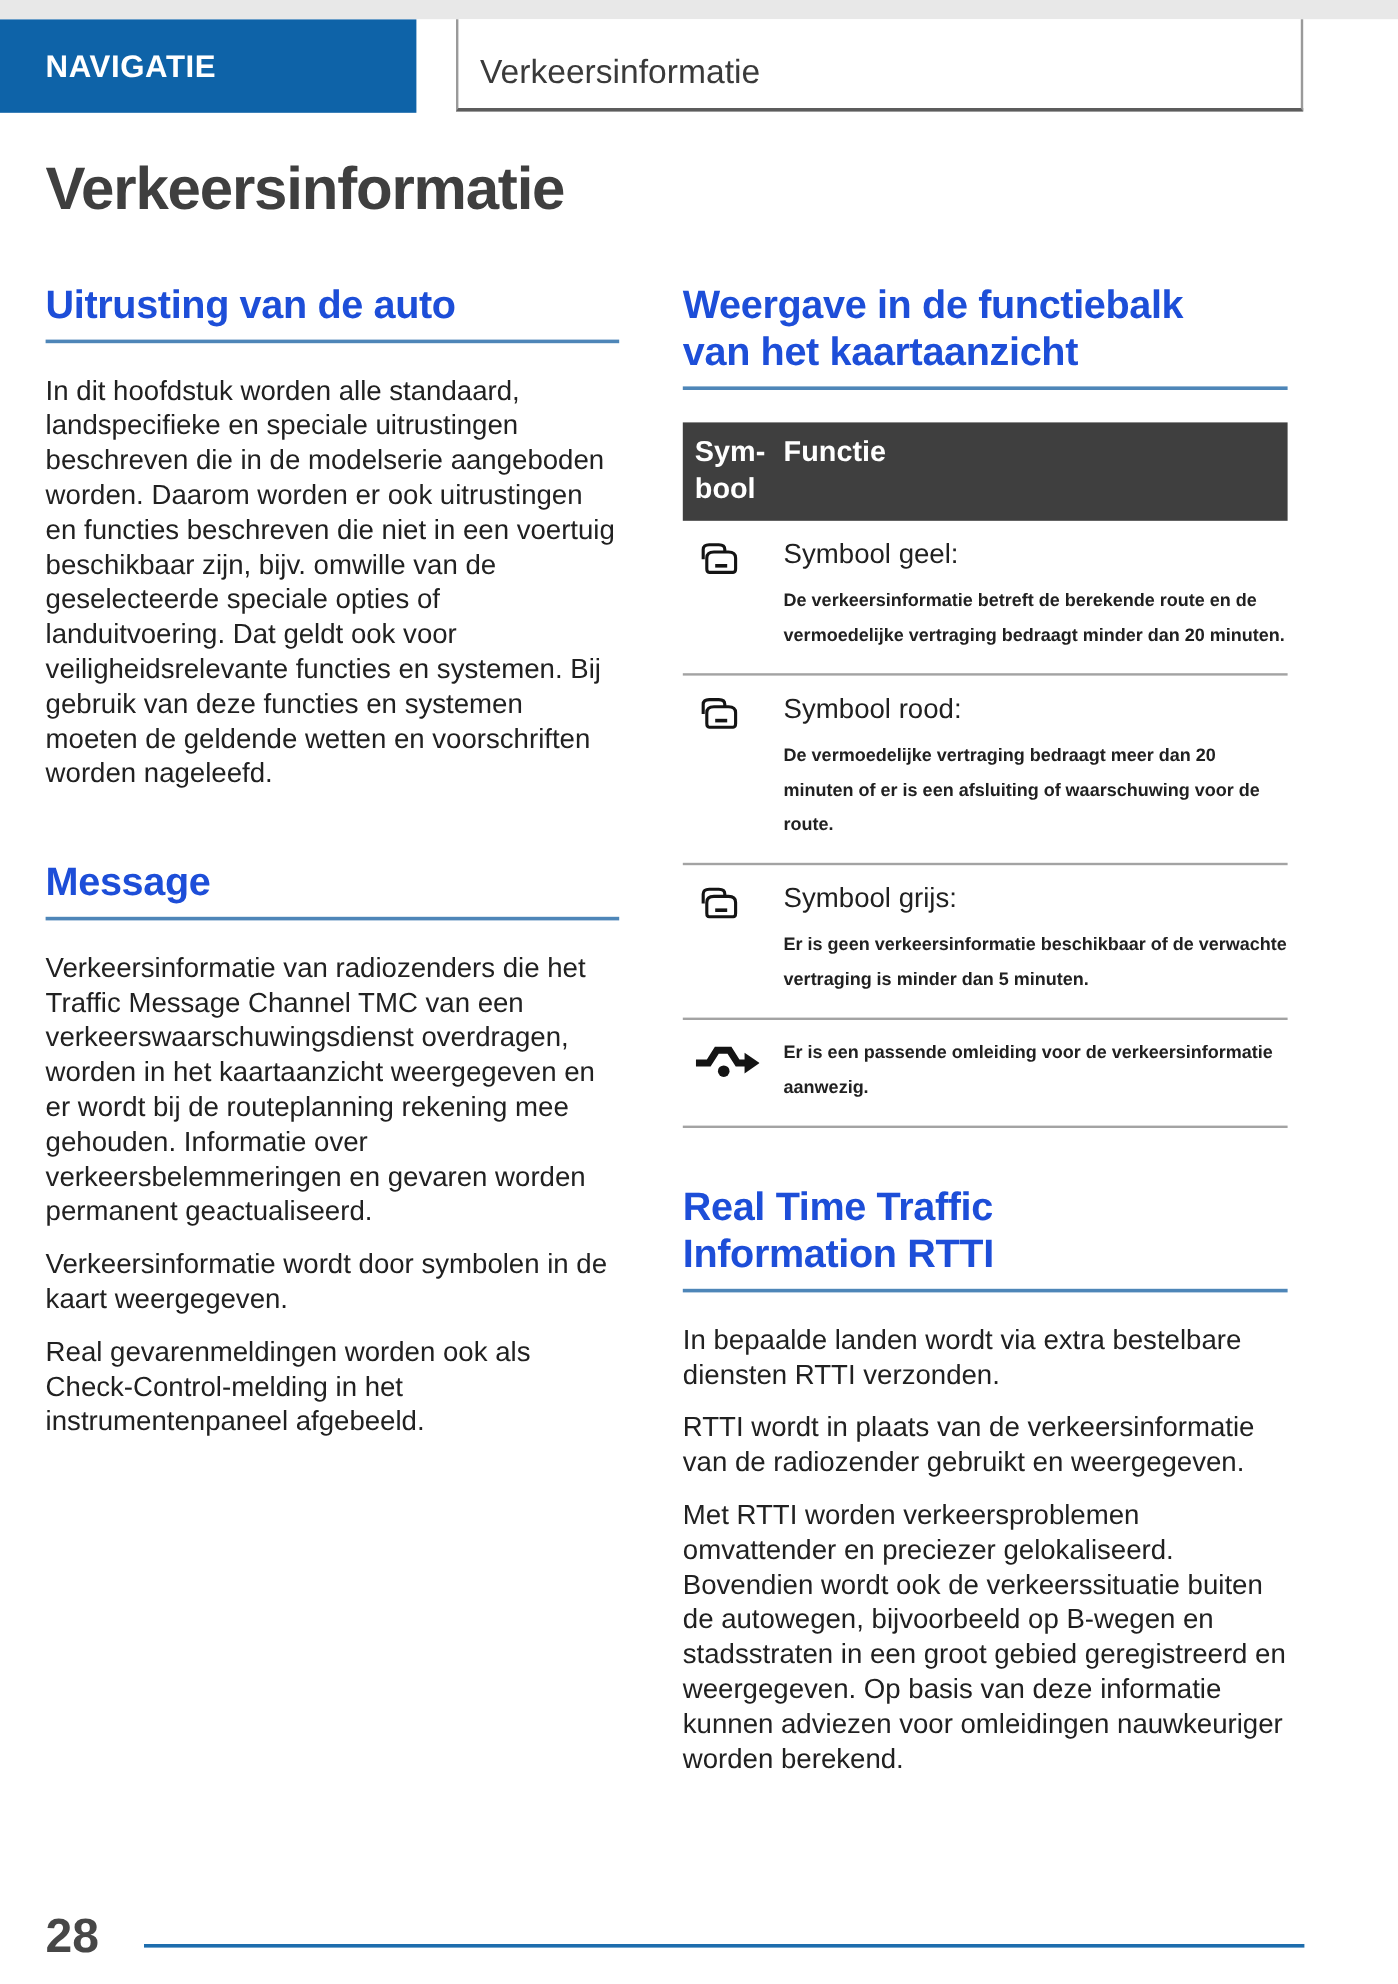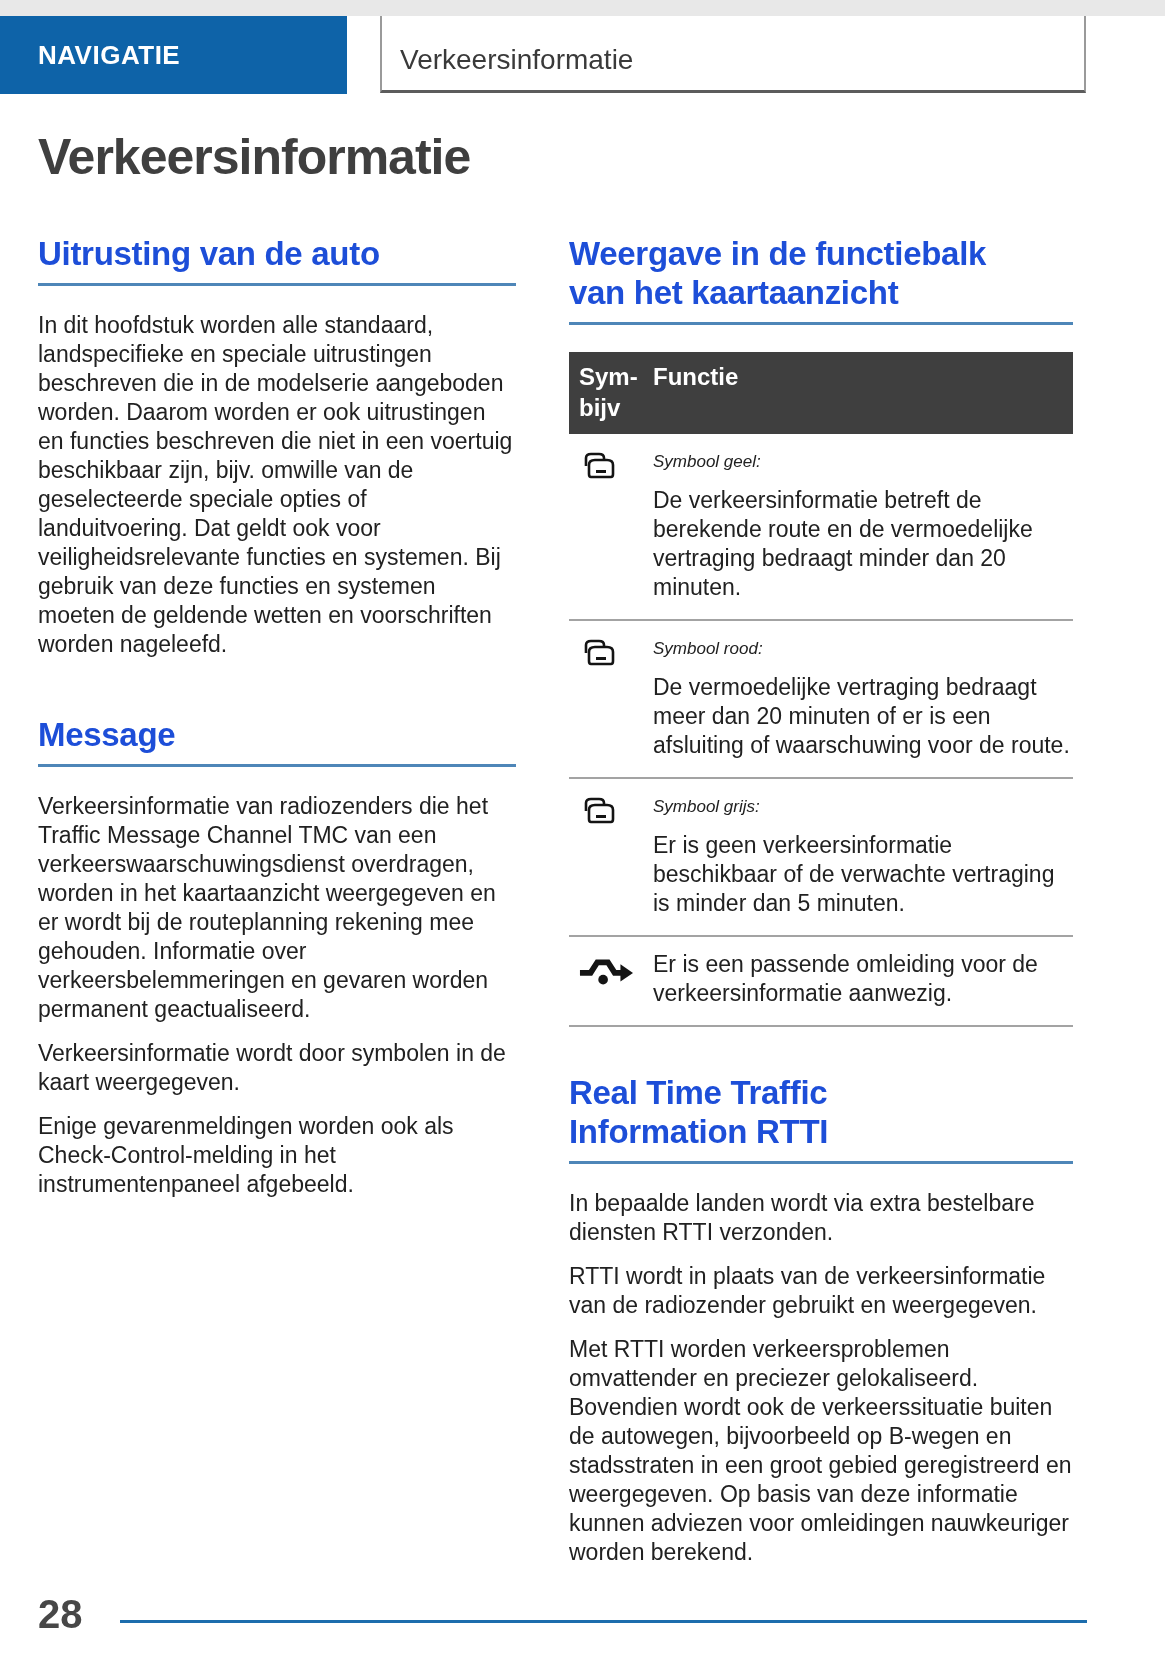--- a/index.html
+++ b/index.html
@@ -60,22 +60,22 @@
   }
   .t-head .th {
     font-weight:bold; font-size:24px; line-height:31px; white-space:pre-line;
   }
   .t-row {
     display:grid; grid-template-columns:74px 1fr;
     padding:13px 0 17px 10px;
     border-bottom:2px solid #a3a3a3;
   }
   .t-row .cell-icon { padding-top:3px; }
-  .t-row .t-title { font-size:17px; line-height:29px;font-style:italic; }
-  .t-row .t-desc  { font-size:23px; line-height:29px; margin-top:10px; }
+  .t-row .t-title { font-size:23px; line-height:29px; }
+  .t-row .t-desc  { font-size:15px; line-height:29px; margin-top:10px;font-weight:bold; }
   .t-row .t-desc:first-child { margin-top:0; }
 
   .icon-svg { display:block; }
 
   
   .page-num {
     position:absolute; left:38px; top:1576px;
     font-size:40px; font-weight:bold; color:#474747;
   }
   .footer-rule {
@@ -101,35 +101,35 @@
 
     <div class="section">
       <div class="h2">Uitrusting van de auto</div>
       <p class="body-p">In dit hoofdstuk worden alle standaard, landspecifieke en speciale uitrustingen beschreven die in de modelserie aangeboden worden. Daarom worden er ook uitrustingen en functies beschreven die niet in een voertuig beschikbaar zijn, bijv. omwille van de geselecteerde speciale opties of landuitvoering. Dat geldt ook voor veiligheidsrelevante functies en systemen. Bij gebruik van deze functies en systemen moeten de geldende wetten en voorschriften worden nageleefd.</p>
     </div>
 
     <div class="section">
       <div class="h2">Message</div>
       <p class="body-p">Verkeersinformatie van radiozenders die het Traffic Message Channel TMC van een verkeerswaarschuwingsdienst overdragen, worden in het kaartaanzicht weergegeven en er wordt bij de routeplanning rekening mee gehouden. Informatie over verkeersbelemmeringen en gevaren worden permanent geactualiseerd.</p>
       <p class="body-p">Verkeersinformatie wordt door symbolen in de kaart weergegeven.</p>
-      <p class="body-p">Enige gevarenmeldingen worden ook als Check-Control-melding in het instrumentenpaneel afgebeeld.</p>
+      <p class="body-p">Real gevarenmeldingen worden ook als Check-Control-melding in het instrumentenpaneel afgebeeld.</p>
     </div>
 
   </div>
 
   <div class="col-right">
 
     <div class="section">
       <div class="h2">Weergave in de functiebalk
 van het kaartaanzicht</div>
 
       <div class="sym-table">
         <div class="t-head">
           <div class="th">Sym-
-bijv</div>
+bool</div>
           <div class="th">Functie</div>
         </div>
 
         <div class="t-row">
           <div class="cell-icon">
             <svg class="icon-svg" width="40" height="32" viewBox="0 0 40 32">
               <path d="M7,16 L7,8 Q7,4 12,4 L20,4 Q25,4 25,8 L25,10" fill="none" stroke="#141414" stroke-width="2.6"></path>
               <path d="M12,27 Q10,27 10,24 L10,15 Q10,10 16,10 L28,10 Q34,10 34,15 L34,24 Q34,27 32,27 Z" fill="#ffffff" stroke="#141414" stroke-width="2.6"></path>
               <rect x="17" y="20" width="10" height="3" fill="#141414"></rect>
             </svg>

